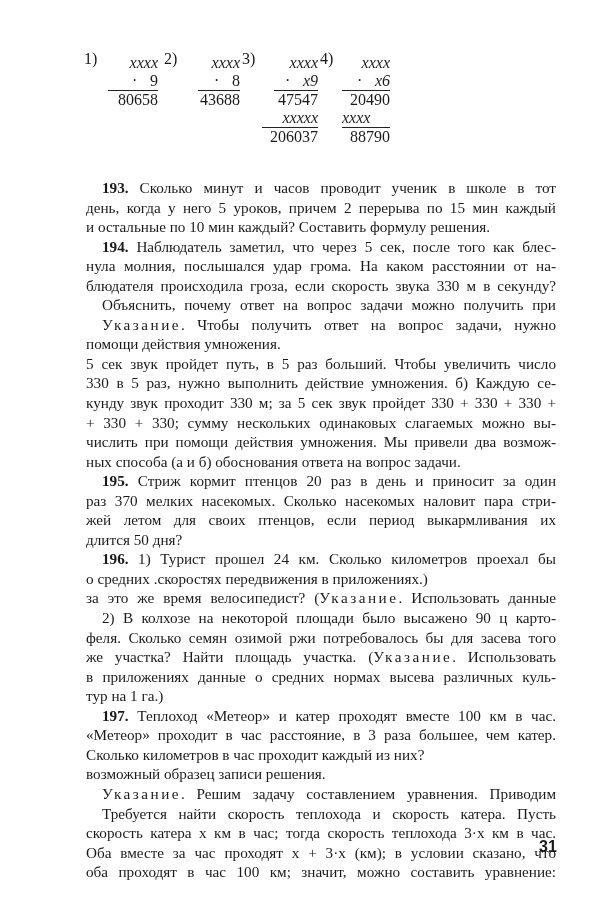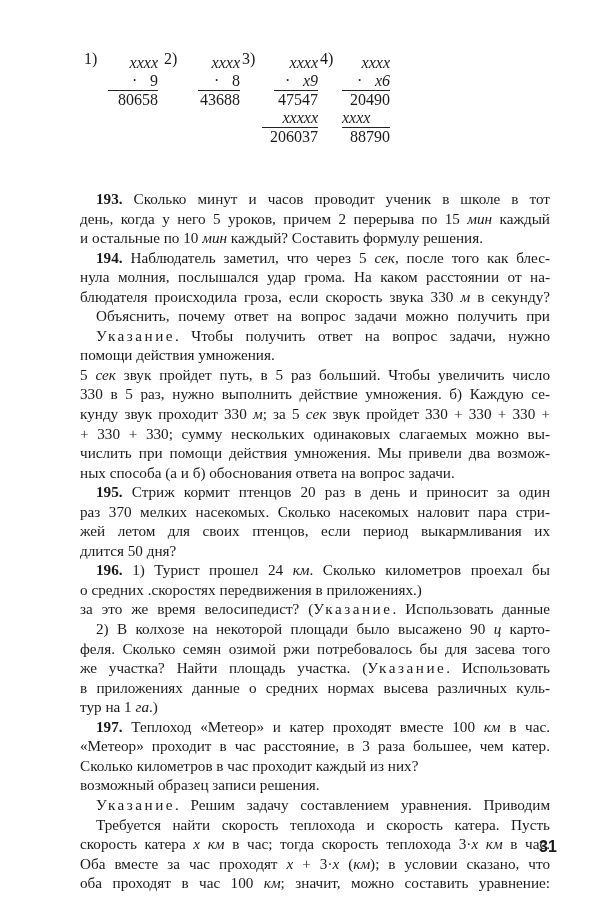--- a/index.html
+++ b/index.html
@@ -12,27 +12,27 @@
            font-size: 16px; }
   .mult { position: absolute; top: 0; }
   .mult .num { position: absolute; left: 0; top: 0; }
   .col { position: absolute; top: 4px; text-align: right; }
   .col div { height: 18px; line-height: 18px; white-space: nowrap; }
   .col .it { font-style: italic; }
   .col .uline { border-bottom: 1px solid #222; }
   .col .dot { display: inline-block; width: 18px; text-align: left; }
 
   
-  .text { position: absolute; left: 80px; top: 178px; width: 470px;
-          font-size: 15.2px; line-height: 19.55px; margin-top: 11px; }
+  .text { position: absolute; left: 86px; top: 178px; width: 470px;
+          font-size: 15.2px; line-height: 19.55px; }
   .line { white-space: nowrap; text-align: justify; text-align-last: justify; height: 19.55px; }
   .line.last { text-align-last: left; }
   .ind { padding-left: 16px; }
   .b { font-weight: bold; }
-  .i { font-style: italic; }
+  .i { }
   .sp { letter-spacing: 2.5px; }
 
   .pagenum { position: absolute; left: 539px; top: 838px; font-size: 16px; font-weight: bold;
              font-family: "Liberation Sans", sans-serif; }
 </style>
 </head>
 <body>
 
 <div class="page">
 

